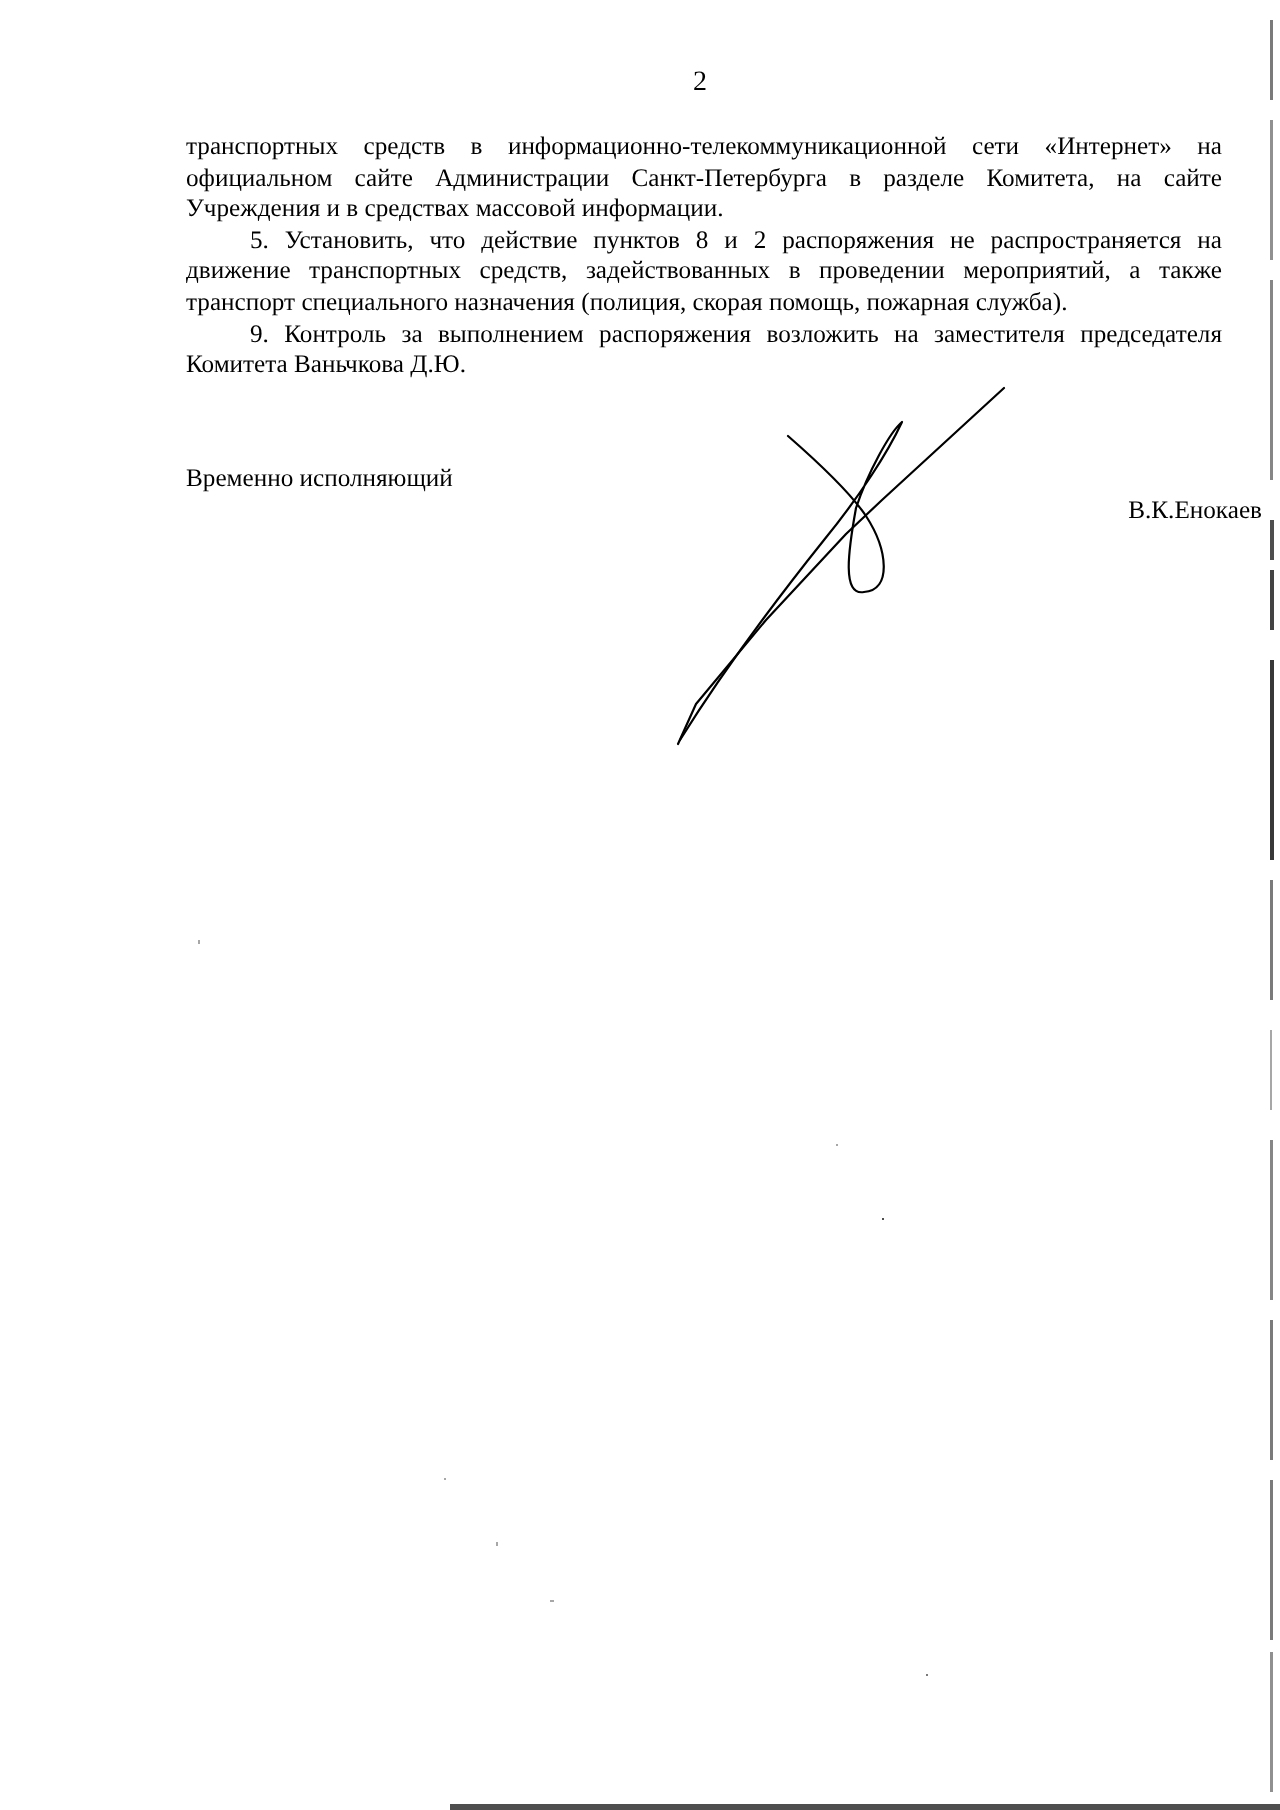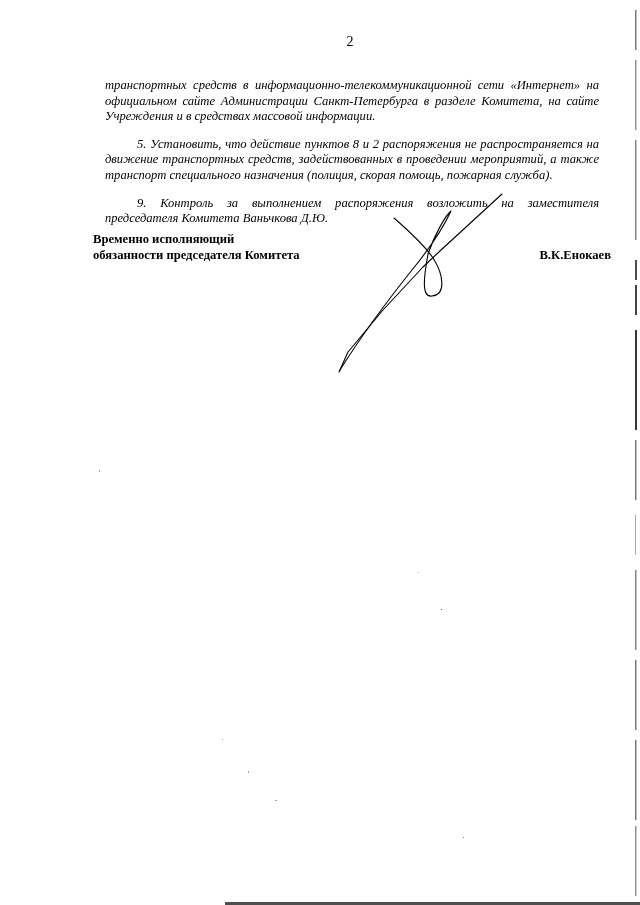--- a/index.html
+++ b/index.html
@@ -6,49 +6,48 @@
     body { width: 640px; height: 905px; position: relative; overflow: hidden; }
     .page { position: absolute; left: 0; top: 0; width: 640px; height: 905px; background: #fff; }
     .page-number {
       position: absolute; left: 340px; top: 34px; width: 20px; text-align: center;
       font-family: "Liberation Serif", serif; font-size: 14px; color: #000;
     }
     .body-text {
       position: absolute; left: 93px; top: 66px; width: 518px;
       font-family: "Liberation Serif", serif; font-size: 12.6px; line-height: 15.6px; color: #000;
     }
-    .para { margin: 12px; text-align: justify; text-align-last: auto; font-style: italic; }
+    .para { margin: 0; text-align: justify; text-align-last: auto; }
     .para.indent { text-indent: 32px; }
     .sig-block {
       position: absolute; left: 93px; top: 232px;
-      font-family: "Liberation Serif", serif; font-weight: bold; font-size: 12.6px; line-height: 15.6px; color: #000;
+      font-family: "Liberation Serif", serif; font-weight: normal; font-size: 12.6px; line-height: 15.6px; color: #000;
     }
     .sig-name {
-      position: absolute; left: 500px; top: 248px; width: 111px; text-align: right;
-      font-family: "Liberation Serif", serif; font-weight: bold; font-size: 12.6px; line-height: 15.6px; color: #000;
+      position: absolute; left: 520px; top: 248px; width: 111px; text-align: right;
+      font-family: "Liberation Serif", serif; font-weight: normal; font-size: 12.6px; line-height: 15.6px; color: #000;
     }
     .signature { position: absolute; left: 0; top: 0; width: 640px; height: 905px; pointer-events: none; }
     .scan-edge { position: absolute; left: 0; top: 0; width: 640px; height: 905px; pointer-events: none; }
   </style>
 </head>
 <body>
 
 <div class="page">
 
   <div class="page-number">2</div>
 
   <div class="body-text">
     <p class="para">транспортных средств в информационно-телекоммуникационной сети «Интернет» на официальном сайте Администрации Санкт-Петербурга в разделе Комитета, на сайте Учреждения и в средствах массовой информации.</p>
     <p class="para indent">5. Установить, что действие пунктов 8 и 2 распоряжения не распространяется на движение транспортных средств, задействованных в проведении мероприятий, а также транспорт специального назначения (полиция, скорая помощь, пожарная служба).</p>
     <p class="para indent">9. Контроль за выполнением распоряжения возложить на заместителя председателя Комитета Ваньчкова Д.Ю.</p>
   </div>
 
   <div class="sig-block">
     <div>Временно исполняющий</div>
-    <div>обязанности председателя Комитета</div>
   </div>
 
   <div class="sig-name">В.К.Енокаев</div>
 
   <svg class="signature" viewBox="0 0 640 905" xmlns="http://www.w3.org/2000/svg">
     <g fill="none" stroke="#000" stroke-width="1.1" stroke-linecap="round" stroke-linejoin="round">
 
       <path d="M502 194 L441 250 L423 267 L383 310 L348 352 L339 372"></path>
 
       <path d="M394 218 C410 232 425 246 433 258 C444 275 446 295 432 296 C421 298 424 276 428 254 C434 236 445 216 451 211 C444 226 430 248 412 270 C388 300 360 338 340 370"></path>

